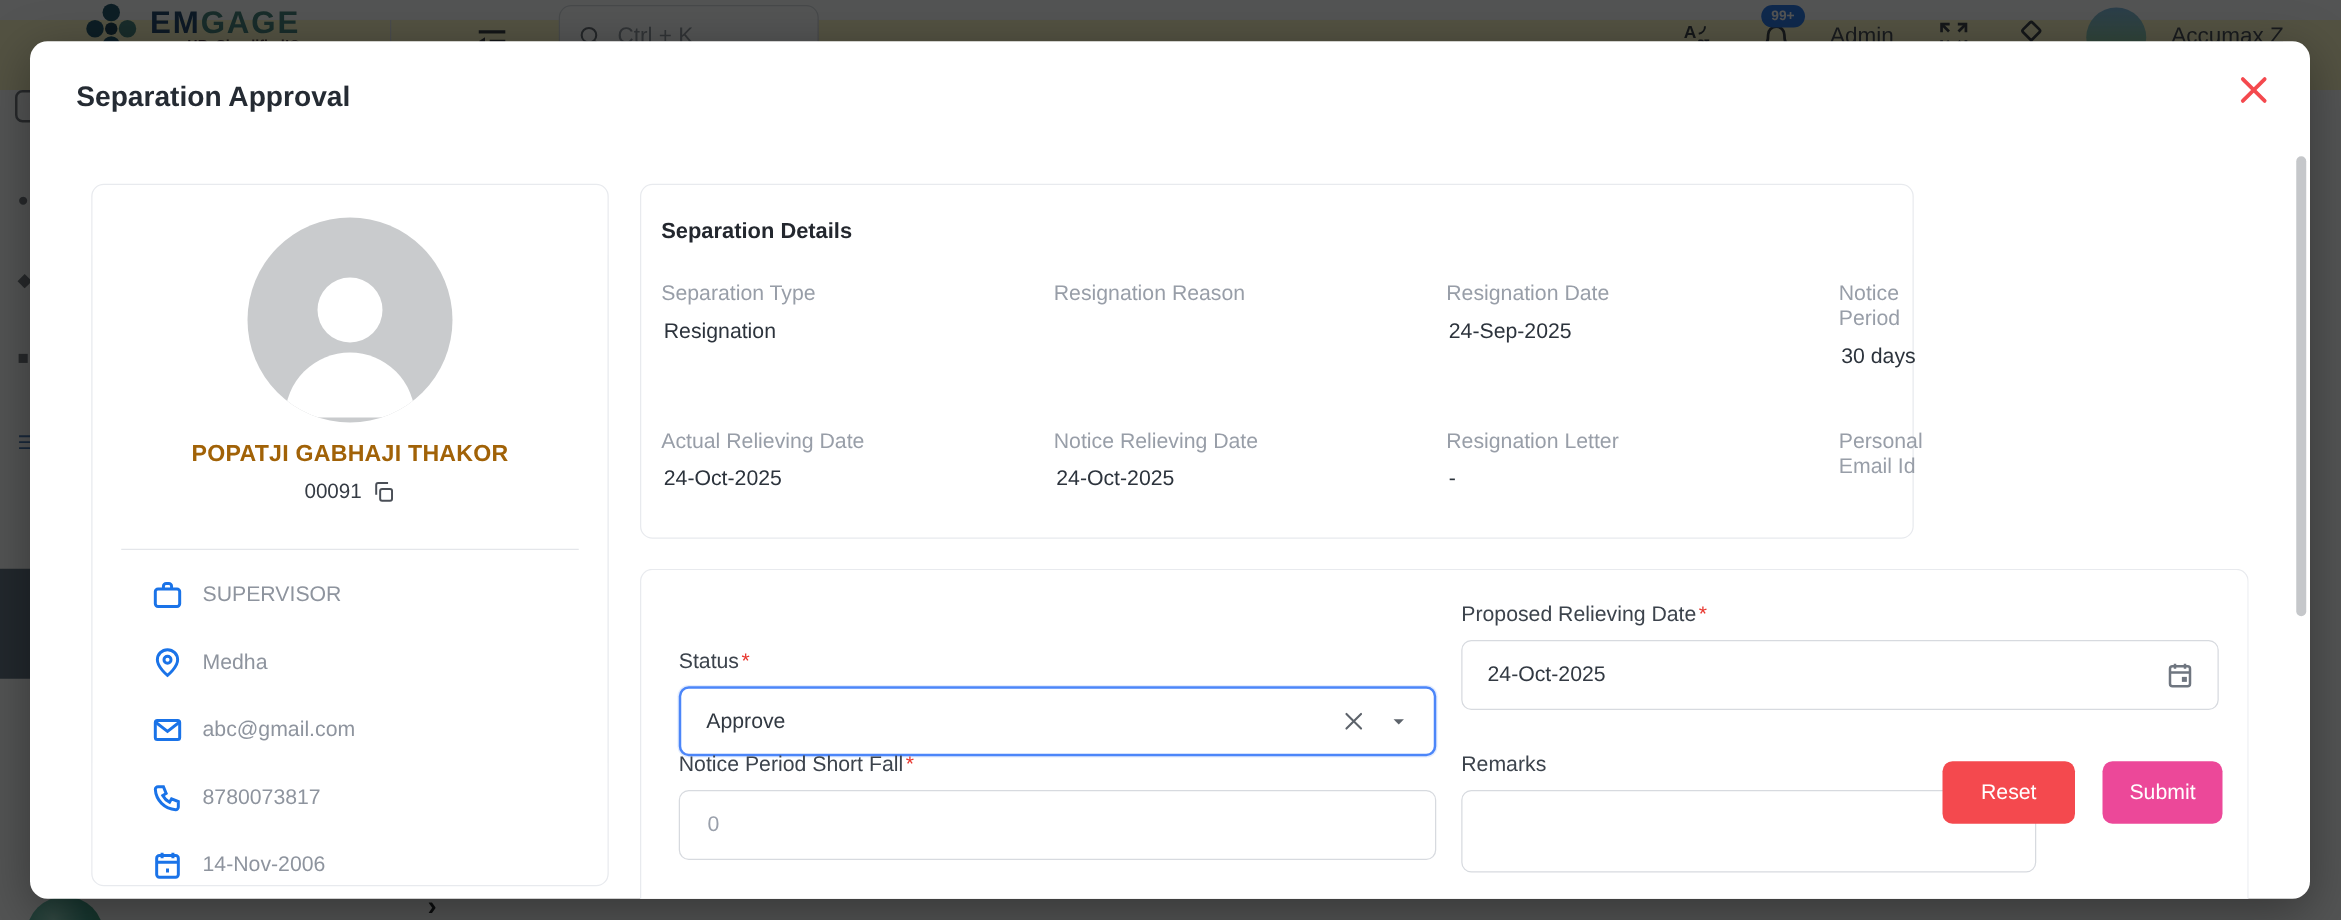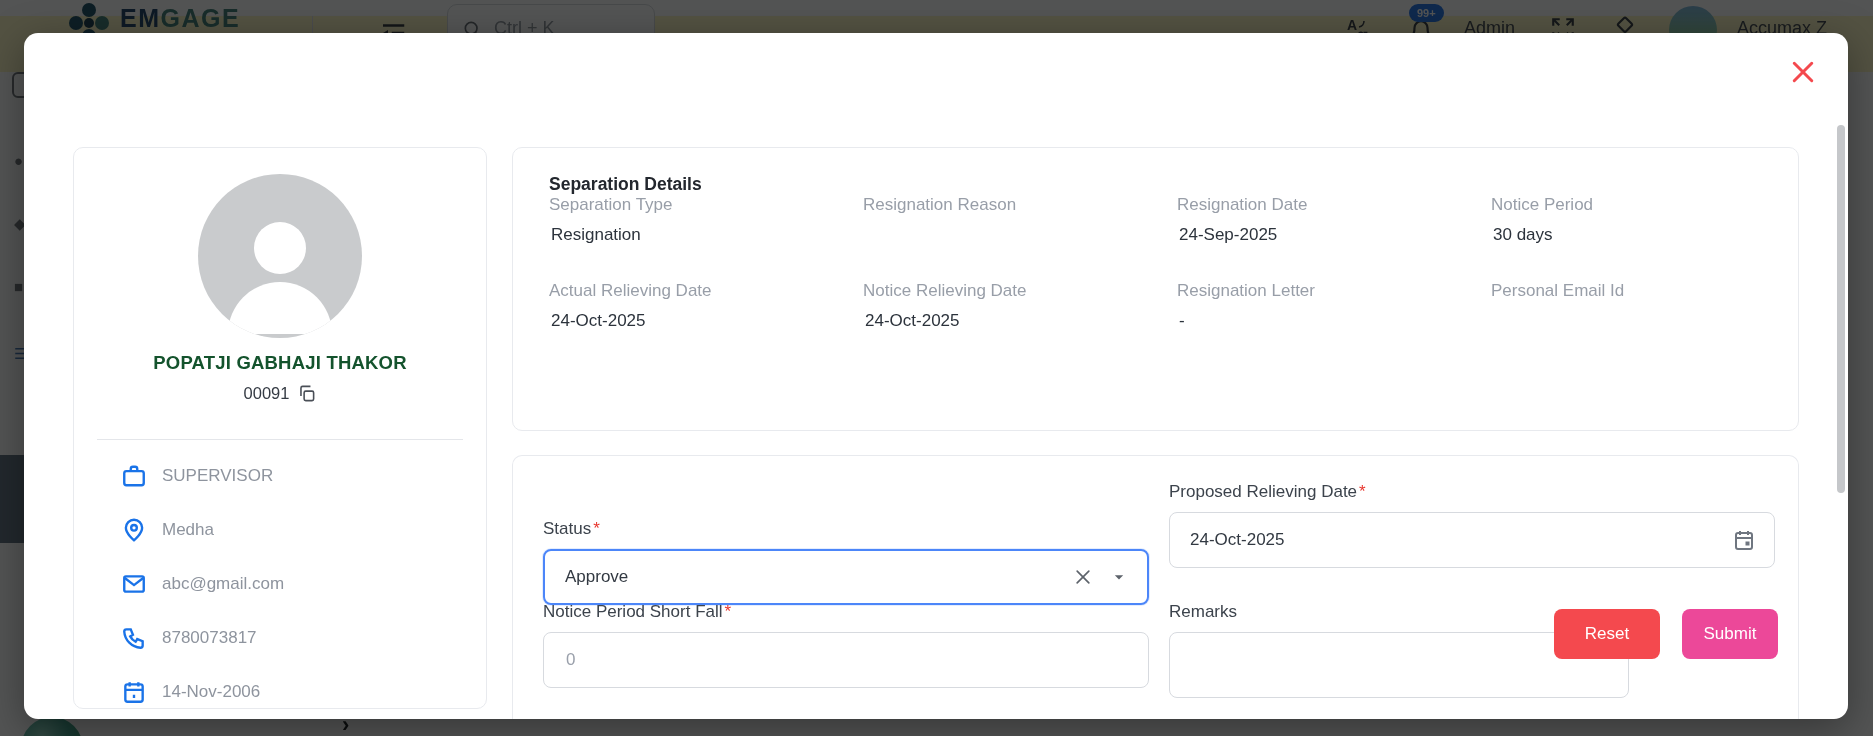--- a/index.html
+++ b/index.html
@@ -42,31 +42,31 @@
   .modal-title{position:absolute;left:37px;top:32px;font-size:22.5px;font-weight:700;color:#252b33;}
   .modal-close{position:absolute;right:30px;top:24px;width:30px;height:30px;cursor:pointer;}
   .scroll-thumb{position:absolute;right:3px;top:92px;width:8px;height:368px;background:#c5c7ca;border-radius:4px;}
 
   .card{position:absolute;background:#fff;border:1px solid #e8eaee;border-radius:10px;}
   
   .profile-card{left:49px;top:114px;width:414px;height:562px;display:flex;flex-direction:column;align-items:center;padding-top:26px;}
   .avatar{width:164px;height:164px;border-radius:50%;background:#c9cbcd;position:relative;overflow:hidden;flex:0 0 auto;}
   .avatar .head{position:absolute;left:50%;top:29%;transform:translateX(-50%);width:52px;height:52px;border-radius:50%;background:#fff;}
   .avatar .body{position:absolute;left:50%;top:66%;transform:translateX(-50%);width:104px;height:52px;border-radius:52px 52px 0 0;background:#fff;}
-  .emp-name{margin-top:14px;font-size:18.5px;font-weight:700;color:#14532d;letter-spacing:.2px;}
+  .emp-name{margin-top:14px;font-size:18.5px;font-weight:700;color:#a16207;letter-spacing:.2px;}
   .emp-id{margin-top:10px;display:flex;align-items:center;gap:8px;font-size:16.5px;color:#353b44;}
   .p-divider{margin-top:36px;width:366px;height:1px;background:#e4e6ea;flex:0 0 auto;}
   .p-list{margin-top:22px;width:100%;padding-left:47px;display:flex;flex-direction:column;gap:26px;}
   .p-item{display:flex;align-items:center;gap:15px;height:28px;}
   .p-item .txt{font-size:17px;color:#8e949e;}
 
   
-  .details-card{left:488px;top:114px;width:1287px;height:284px;padding:26px 36px;}
+  .details-card{left:488px;top:114px;width:1019px;height:284px;padding:26px 16px;}
   .sec-title{font-size:17.5px;font-weight:700;color:#23272e;}
-  .d-grid{display:grid;grid-template-columns:314px 314px 314px auto;row-gap:34px;}
+  .d-grid{margin-top:30px;display:grid;grid-template-columns:314px 314px 314px auto;row-gap:46px;}
   .d-label{font-size:17px;color:#989ea8;}
   .d-value{margin-top:8px;font-size:17px;color:#2c333c;line-height:24px;padding-left:2px;}
   .d-value.wrap{max-width:205px;}
 
   
   .form-card{left:488px;top:422px;width:1287px;height:310px;border-bottom:none;border-radius:10px 10px 0 0;}
   .fld{position:absolute;}
   .f-label{font-size:17px;color:#3c434c;}
   .req{color:#e8372f;margin-left:2px;}
   .inputbox{margin-top:10px;position:relative;height:56px;border:1px solid #d7dadf;border-radius:8px;background:#fff;
@@ -165,20 +165,21 @@
     <div class="side-hint" style="left:14px;top:278px;">■</div>
     <div class="side-hint" style="left:14px;top:345px;color:#3f6fae;">☰</div>
     <div class="side-active"></div>
     <div class="bottom-chevron">›</div>
     <div class="float-circle"></div>
   </div>
 
   <div class="overlay"></div>
 
   <div class="modal">
+    <div class="modal-title">Separation Approval</div>
     <div class="modal-close">
       <svg width="30" height="30" viewBox="0 0 24 24" fill="none" stroke="#f4494e" stroke-width="2.4" stroke-linecap="round">
         <line x1="5" y1="5" x2="19" y2="19"></line>
           <line x1="19" y1="5" x2="5" y2="19"></line>
       </svg>
     </div>
 
     <div class="card profile-card">
       <div class="avatar">
         <div class="head"></div>

